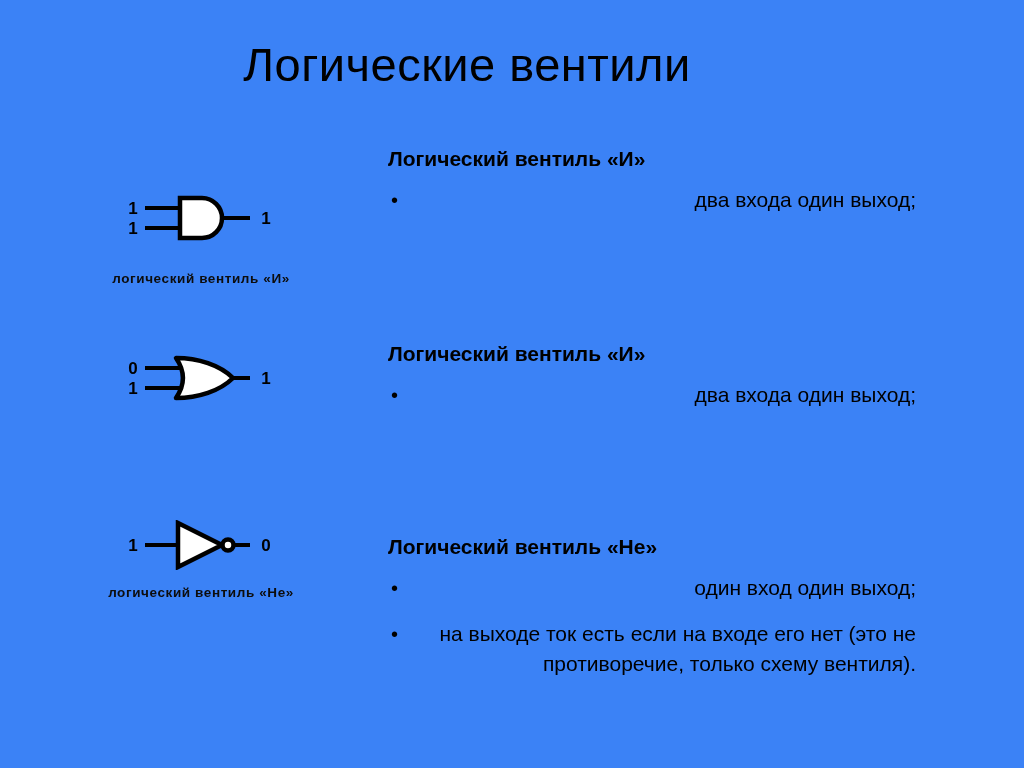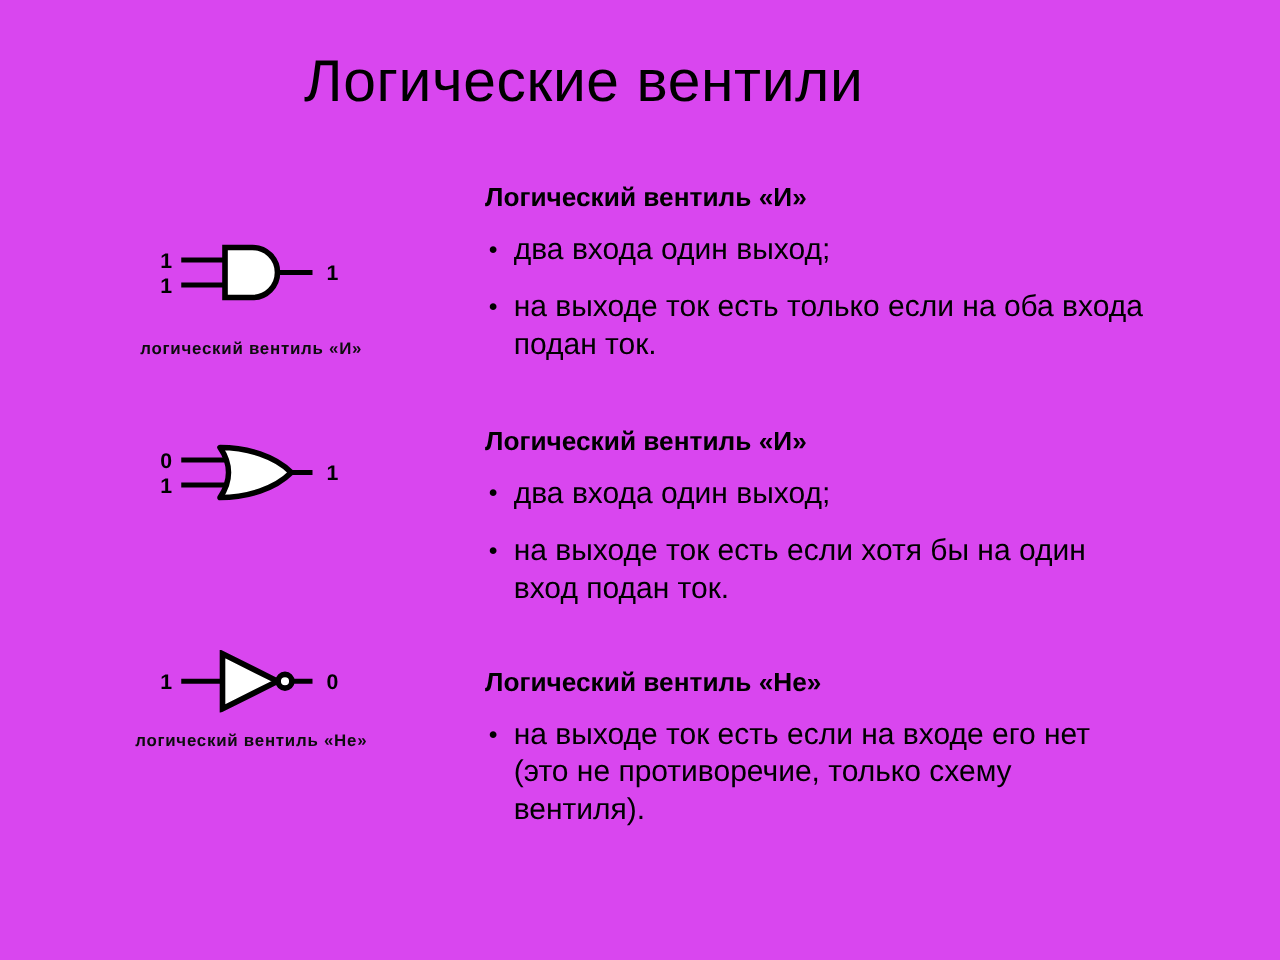--- a/index.html
+++ b/index.html
@@ -1,20 +1,20 @@
 <!DOCTYPE html>
 <html><head>
 <meta charset="utf-8">
 <style>
   html, body { margin: 0; padding: 0; background: #ffffff; }
   .slide {
     position: relative;
     width: 1024px;
     height: 768px;
-    background: #d946ef;
+    background: #3b82f6;
     color: #000000;
     font-family: "Liberation Sans", sans-serif;
     overflow: hidden;
   }
   .title {
     position: absolute;
     top: 41px;
     left: 0;
     width: 934px;
     margin: 0;
@@ -69,23 +69,24 @@
     line-height: 26px;
   }
   .text-block ul {
     margin: 0;
     padding: 0;
     list-style: none;
   }
   .text-block li {
     position: relative;
     padding-left: 23px;
-    font-size: 24px;
+    font-size: 21px;
     line-height: 30px;
     margin-bottom: 16px;
+    text-align: right;
   }
   .text-block li::before {
     content: "\2022";
     position: absolute;
     left: 3px;
     top: 0;
     font-size: 20px;
   }
 </style>
 </head>
@@ -123,32 +124,31 @@
     <circle class="body" cx="108" cy="25" r="5.5" stroke-width="4"></circle>
     <path class="wire" d="M114 25 H130"></path>
     <text x="146" y="31" text-anchor="middle">0</text>
   </svg>
   <div class="caption c3">логический вентиль «Не»</div>
 
   <div class="text-block t1">
     <h2>Логический вентиль «И»</h2>
     <ul>
       <li>два входа один выход;</li>
-      <li>на выходе ток есть только если на оба входа подан ток.</li>
     </ul>
   </div>
 
   <div class="text-block t2">
     <h2>Логический вентиль «И»</h2>
     <ul>
       <li>два входа один выход;</li>
-      <li>на выходе ток есть если хотя бы на один вход подан ток.</li>
     </ul>
   </div>
 
   <div class="text-block t3">
     <h2>Логический вентиль «Не»</h2>
     <ul>
+      <li>один вход один выход;</li>
       <li>на выходе ток есть если на входе его нет (это не противоречие, только схему вентиля).</li>
     </ul>
   </div>
 
 </div>
 
 </body></html>

